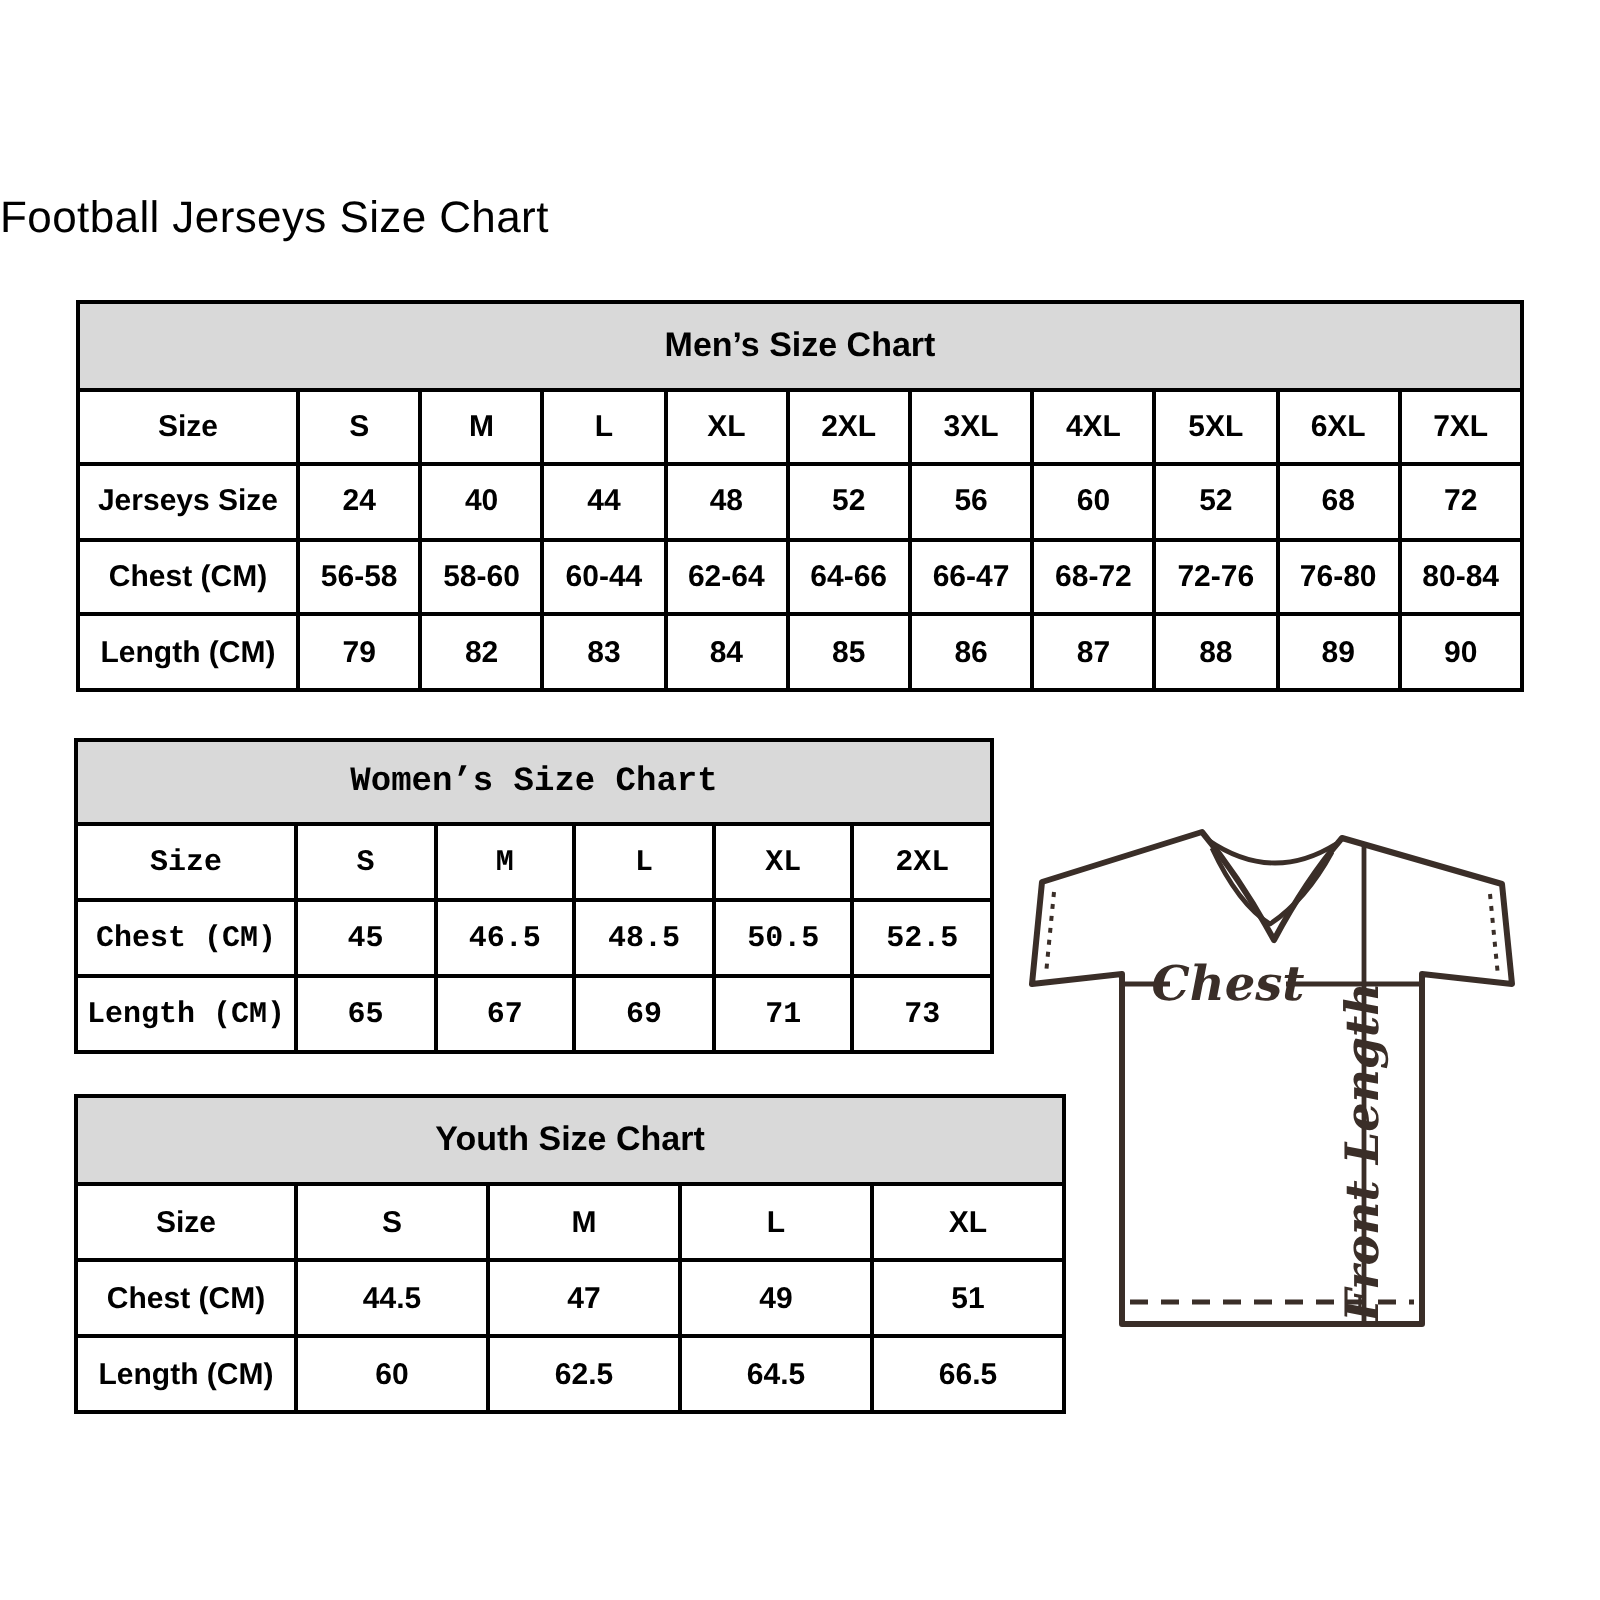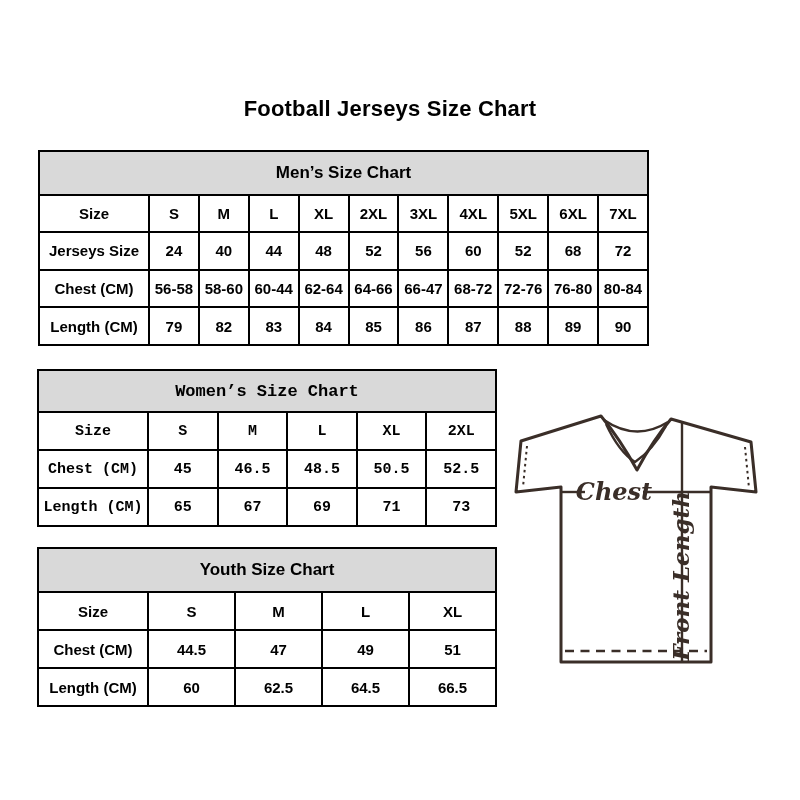--- a/index.html
+++ b/index.html
@@ -14,22 +14,22 @@
   .page{
     position:relative;
     width:800px;height:800px;
     background:var(--page-bg);
     font-family:"Liberation Sans",sans-serif;
     color:var(--text-color);
     overflow:hidden;
   }
   .title{
     position:absolute;top:96px;left:0;width:780px;
-    text-align:center;
-    font-size:22px;font-weight:700;
+    text-align:left;
+    font-size:22px;font-weight:400;
     letter-spacing:0.2px;
   }
   .tbl{position:absolute;}
   .tbl table{
     width:100%;height:100%;
     border-collapse:collapse;
     table-layout:fixed;
     border:2px solid var(--table-border);
   }
   .tbl td{
@@ -37,23 +37,23 @@
     text-align:center;vertical-align:middle;
     font-weight:700;font-size:15px;
     padding:0 2px;
     overflow:hidden;white-space:nowrap;
   }
   .tbl tr.hdr-row td{
     background:var(--header-bg);
     font-size:17px;
   }
   .tbl col.label-col{width:110px;}
-  .tbl-men{left:38px;top:150px;width:611px;height:196px;}
+  .tbl-men{left:38px;top:150px;width:724px;height:196px;}
   .tbl-women{left:37px;top:369px;width:460px;height:158px;font-family:Liberation Mono, monospace;}
-  .tbl-youth{left:37px;top:547px;width:460px;height:160px;}
+  .tbl-youth{left:37px;top:547px;width:496px;height:160px;}
   .jersey-figure{position:absolute;left:501px;top:400px;width:270px;height:275px;}
   .jl{fill:none;stroke:var(--jersey-line);stroke-width:3;stroke-linejoin:round;stroke-linecap:round;}
   .jl-thin{fill:none;stroke:var(--jersey-line);stroke-width:2.4;stroke-linejoin:round;stroke-linecap:butt;}
   .jl-dash{fill:none;stroke:var(--jersey-line);stroke-width:2.6;stroke-dasharray:9 6.5;}
   .jl-dot{fill:none;stroke:var(--jersey-line);stroke-width:2;stroke-dasharray:2.5 3.5;}
   .jtext{
     font-family:"DejaVu Serif","Liberation Serif",serif;
     font-style:italic;font-weight:700;
     fill:var(--jersey-line);
   }

